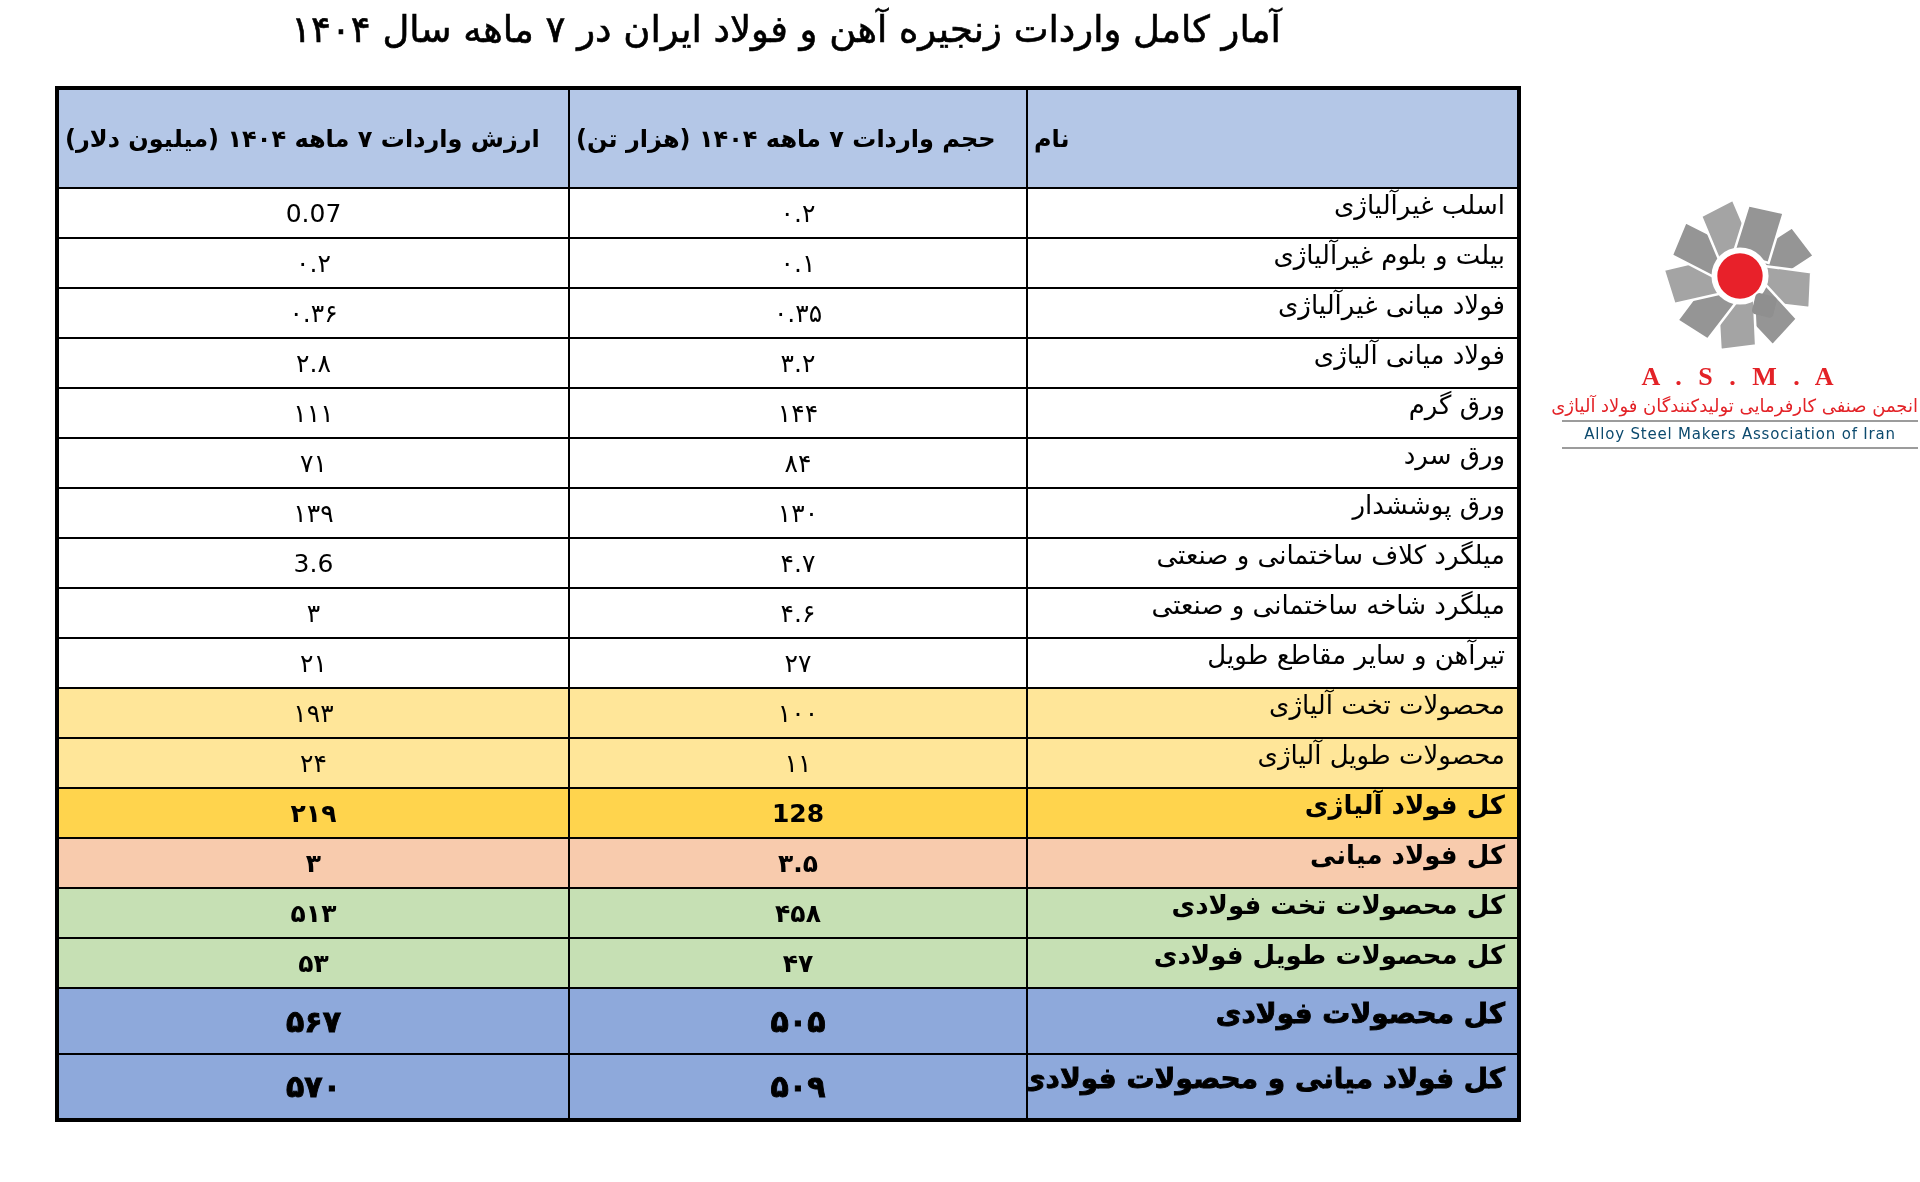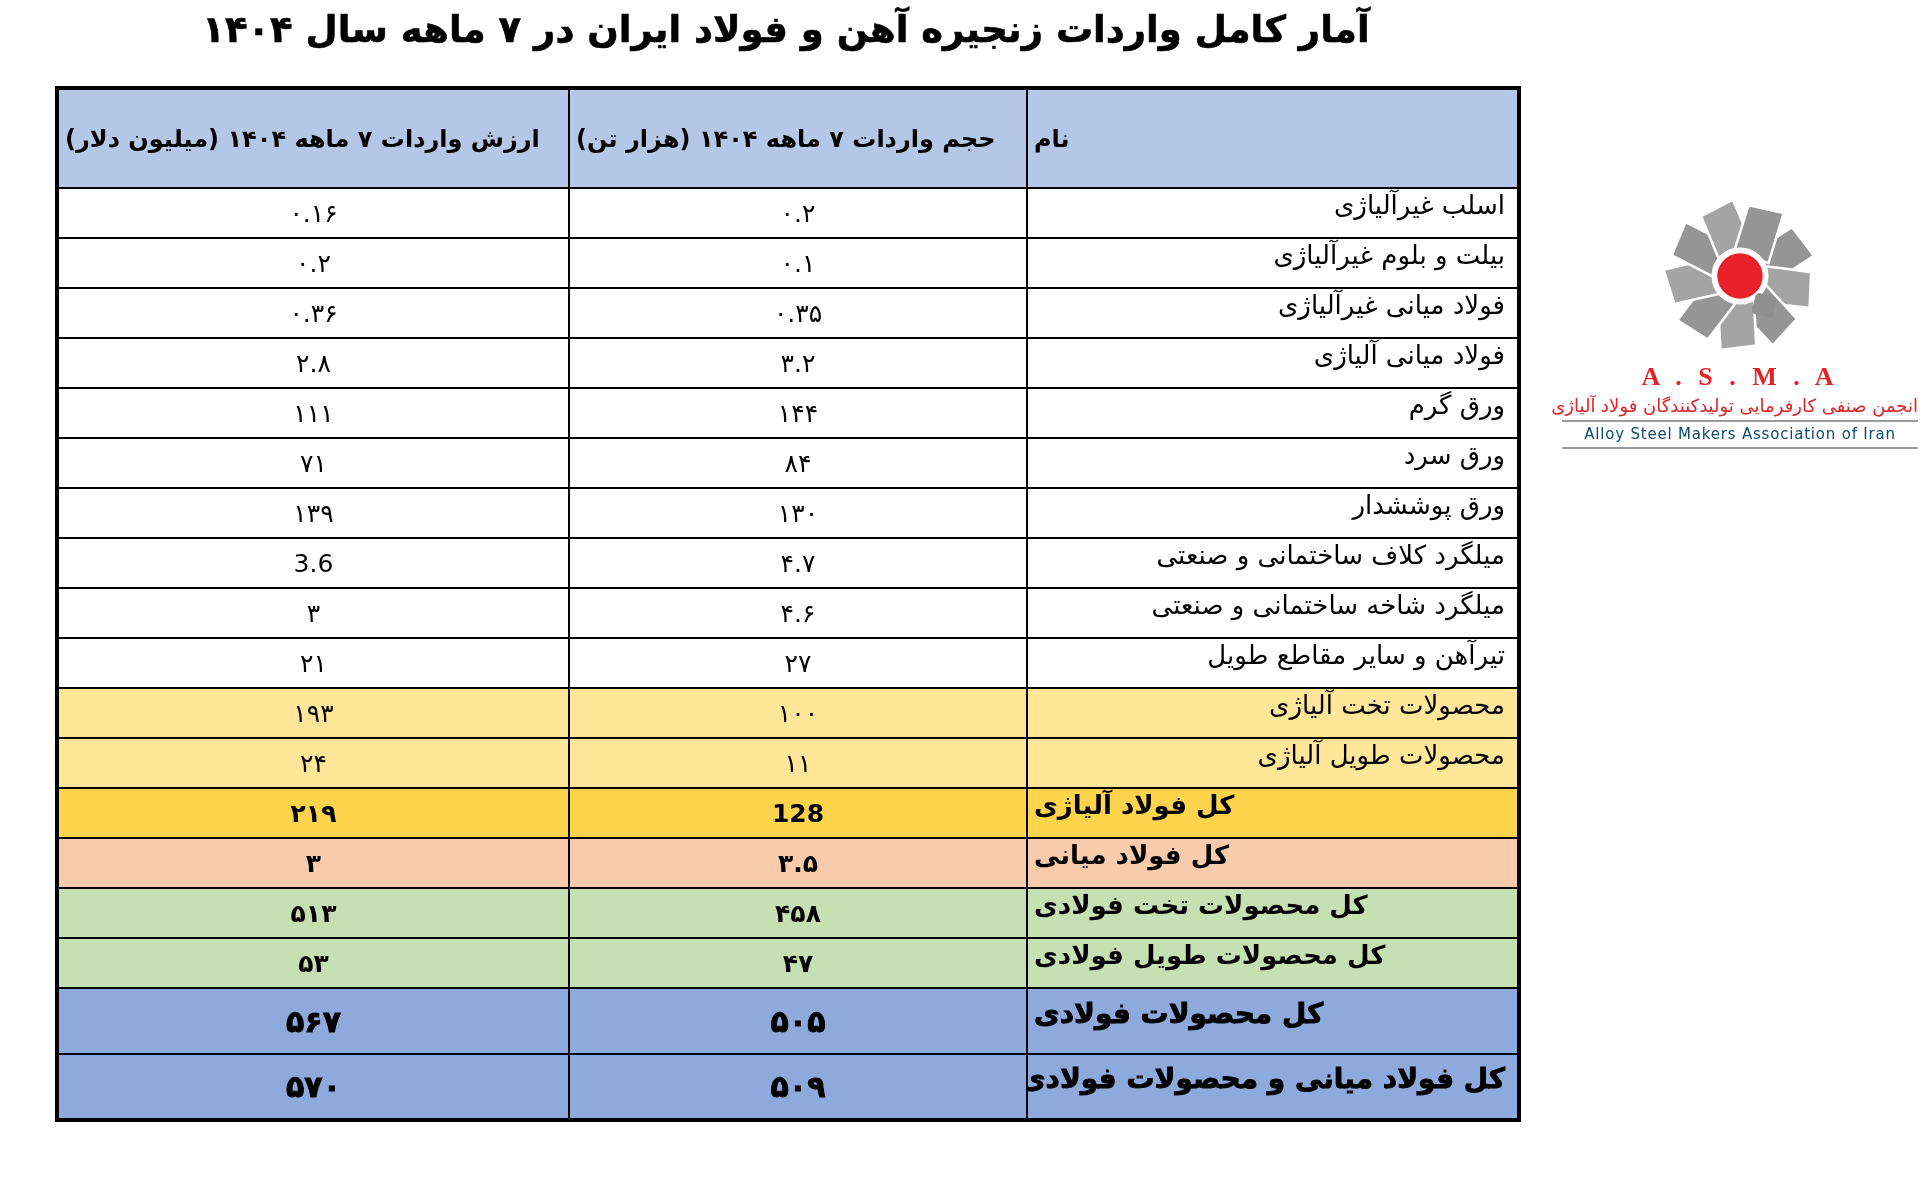--- a/index.html
+++ b/index.html
@@ -6,21 +6,21 @@
   body{
     width:1920px;height:1182px;background:#ffffff;
     font-family:"DejaVu Sans", sans-serif;
     position:relative;overflow:hidden;
   }
   .page{position:absolute;inset:0;}
 
   .title{
     position:absolute;left:55px;top:8px;width:1462px;
     margin:0;text-align:center;direction:rtl;
-    font-size:37px;font-weight:bold;color:#000;
+    font-size:37px;font-weight:normal;color:#000;
     -webkit-text-stroke:0.6px #000;
   }
 
   table.steel-table{
     position:absolute;left:55px;top:86px;width:1462px;
     border-collapse:collapse;table-layout:fixed;direction:rtl;
     border:4px solid #000;
   }
   .steel-table col.c-name{width:492px;}
   .steel-table col.c-vol{width:458px;}
@@ -34,21 +34,21 @@
     height:97px;
     background:var(--header-bg,#B4C7E7);
     font-size:24px;font-weight:bold;text-align:left;
     padding:0 6px;
   }
   .steel-table tbody tr{height:50px;}
   .steel-table tbody tr.heavy{height:66px;}
   .steel-table td.name{
     text-align:right;padding:0 12px 16px 6px;font-size:26px;
   }
-  .steel-table td.name.center{text-align:left;margin-top:16px;}
+  .steel-table td.name.center{text-align:right;margin-top:16px;}
   .steel-table td.num{text-align:center;font-size:25px;padding:0 4px;}
   .steel-table tr.total td{font-weight:bold;}
   .steel-table tr.heavy td{
     -webkit-text-stroke:0.9px currentColor;
   }
   .steel-table tr.heavy td.num{font-size:30px;text-align:center;}
   .steel-table tr.heavy td.name{font-size:28px;}
 
   .r-plain{background:#ffffff;}
   .r-light-yellow{background:var(--light-yellow,#FFE699);}
@@ -95,21 +95,21 @@
       <tr>
         <th>نام</th>
         <th>حجم واردات ۷ ماهه ۱۴۰۴ (هزار تن)</th>
         <th>ارزش واردات ۷ ماهه ۱۴۰۴ (میلیون دلار)</th>
       </tr>
     </thead>
     <tbody>
         <tr class="r-plain">
           <td class="name">اسلب غیرآلیاژی</td>
           <td class="num">۰.۲</td>
-          <td class="num">۰.۱۶</td>
+          <td class="num">0.07</td>
         </tr>
         <tr class="r-plain">
           <td class="name">بیلت و بلوم غیرآلیاژی</td>
           <td class="num">۰.۱</td>
           <td class="num">۰.۲</td>
         </tr>
         <tr class="r-plain">
           <td class="name">فولاد میانی غیرآلیاژی</td>
           <td class="num">۰.۳۵</td>
           <td class="num">۰.۳۶</td>

